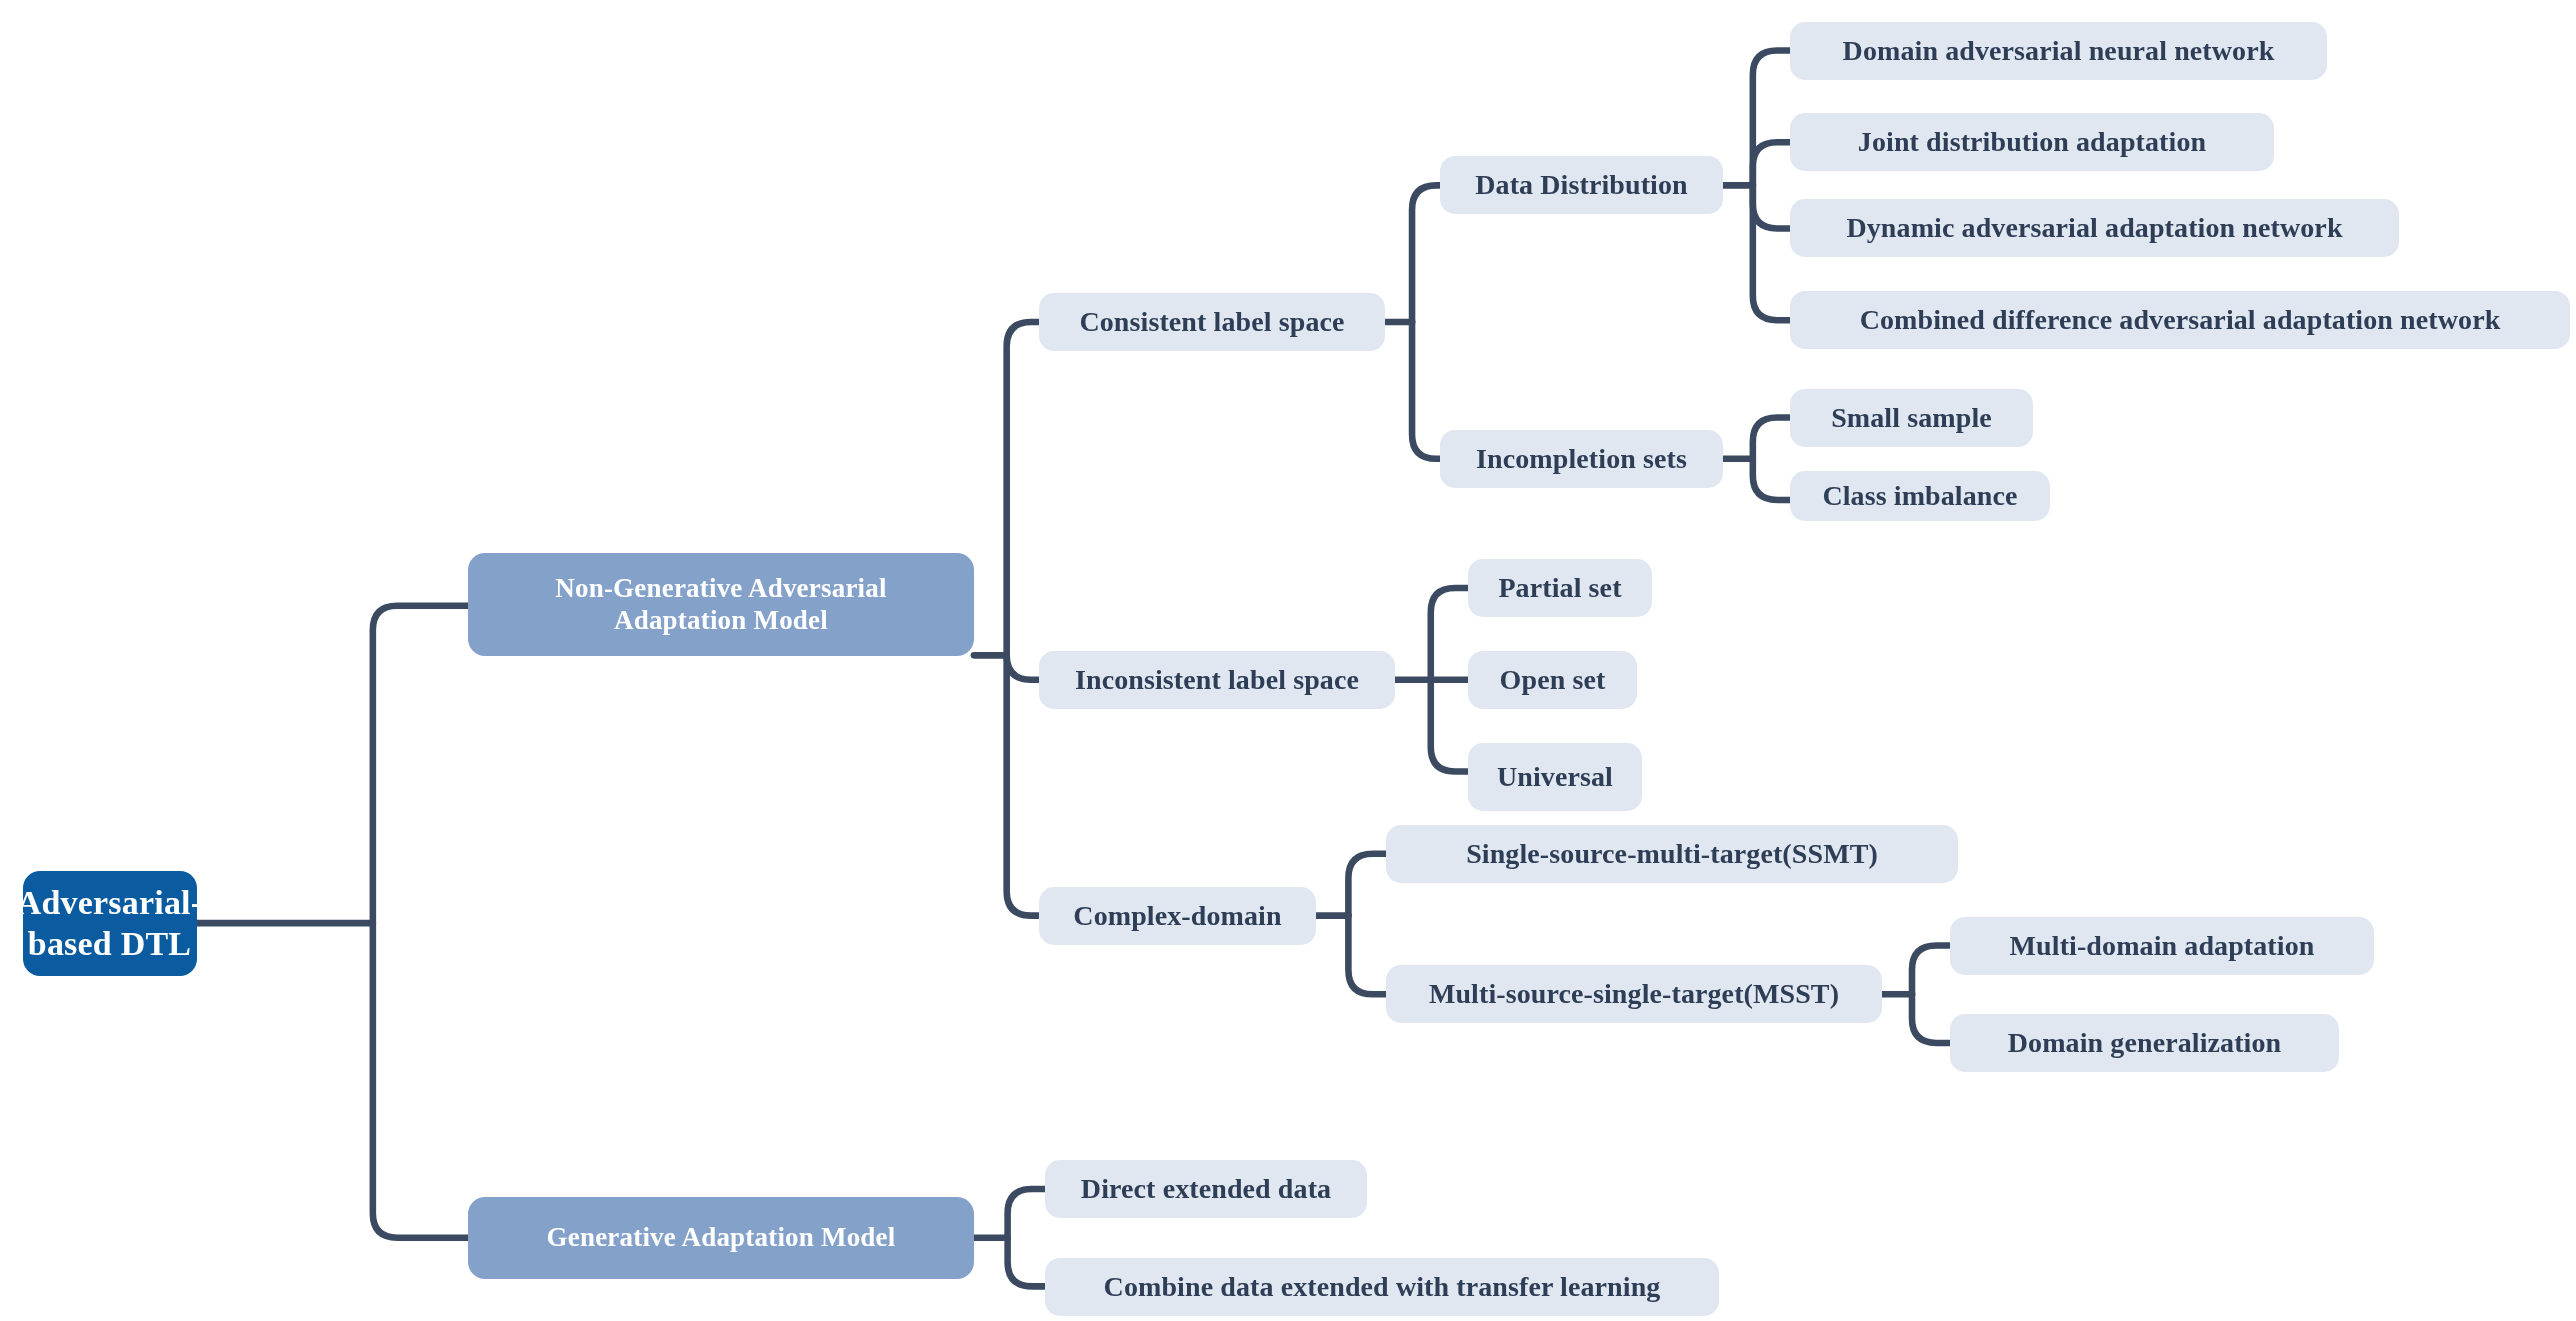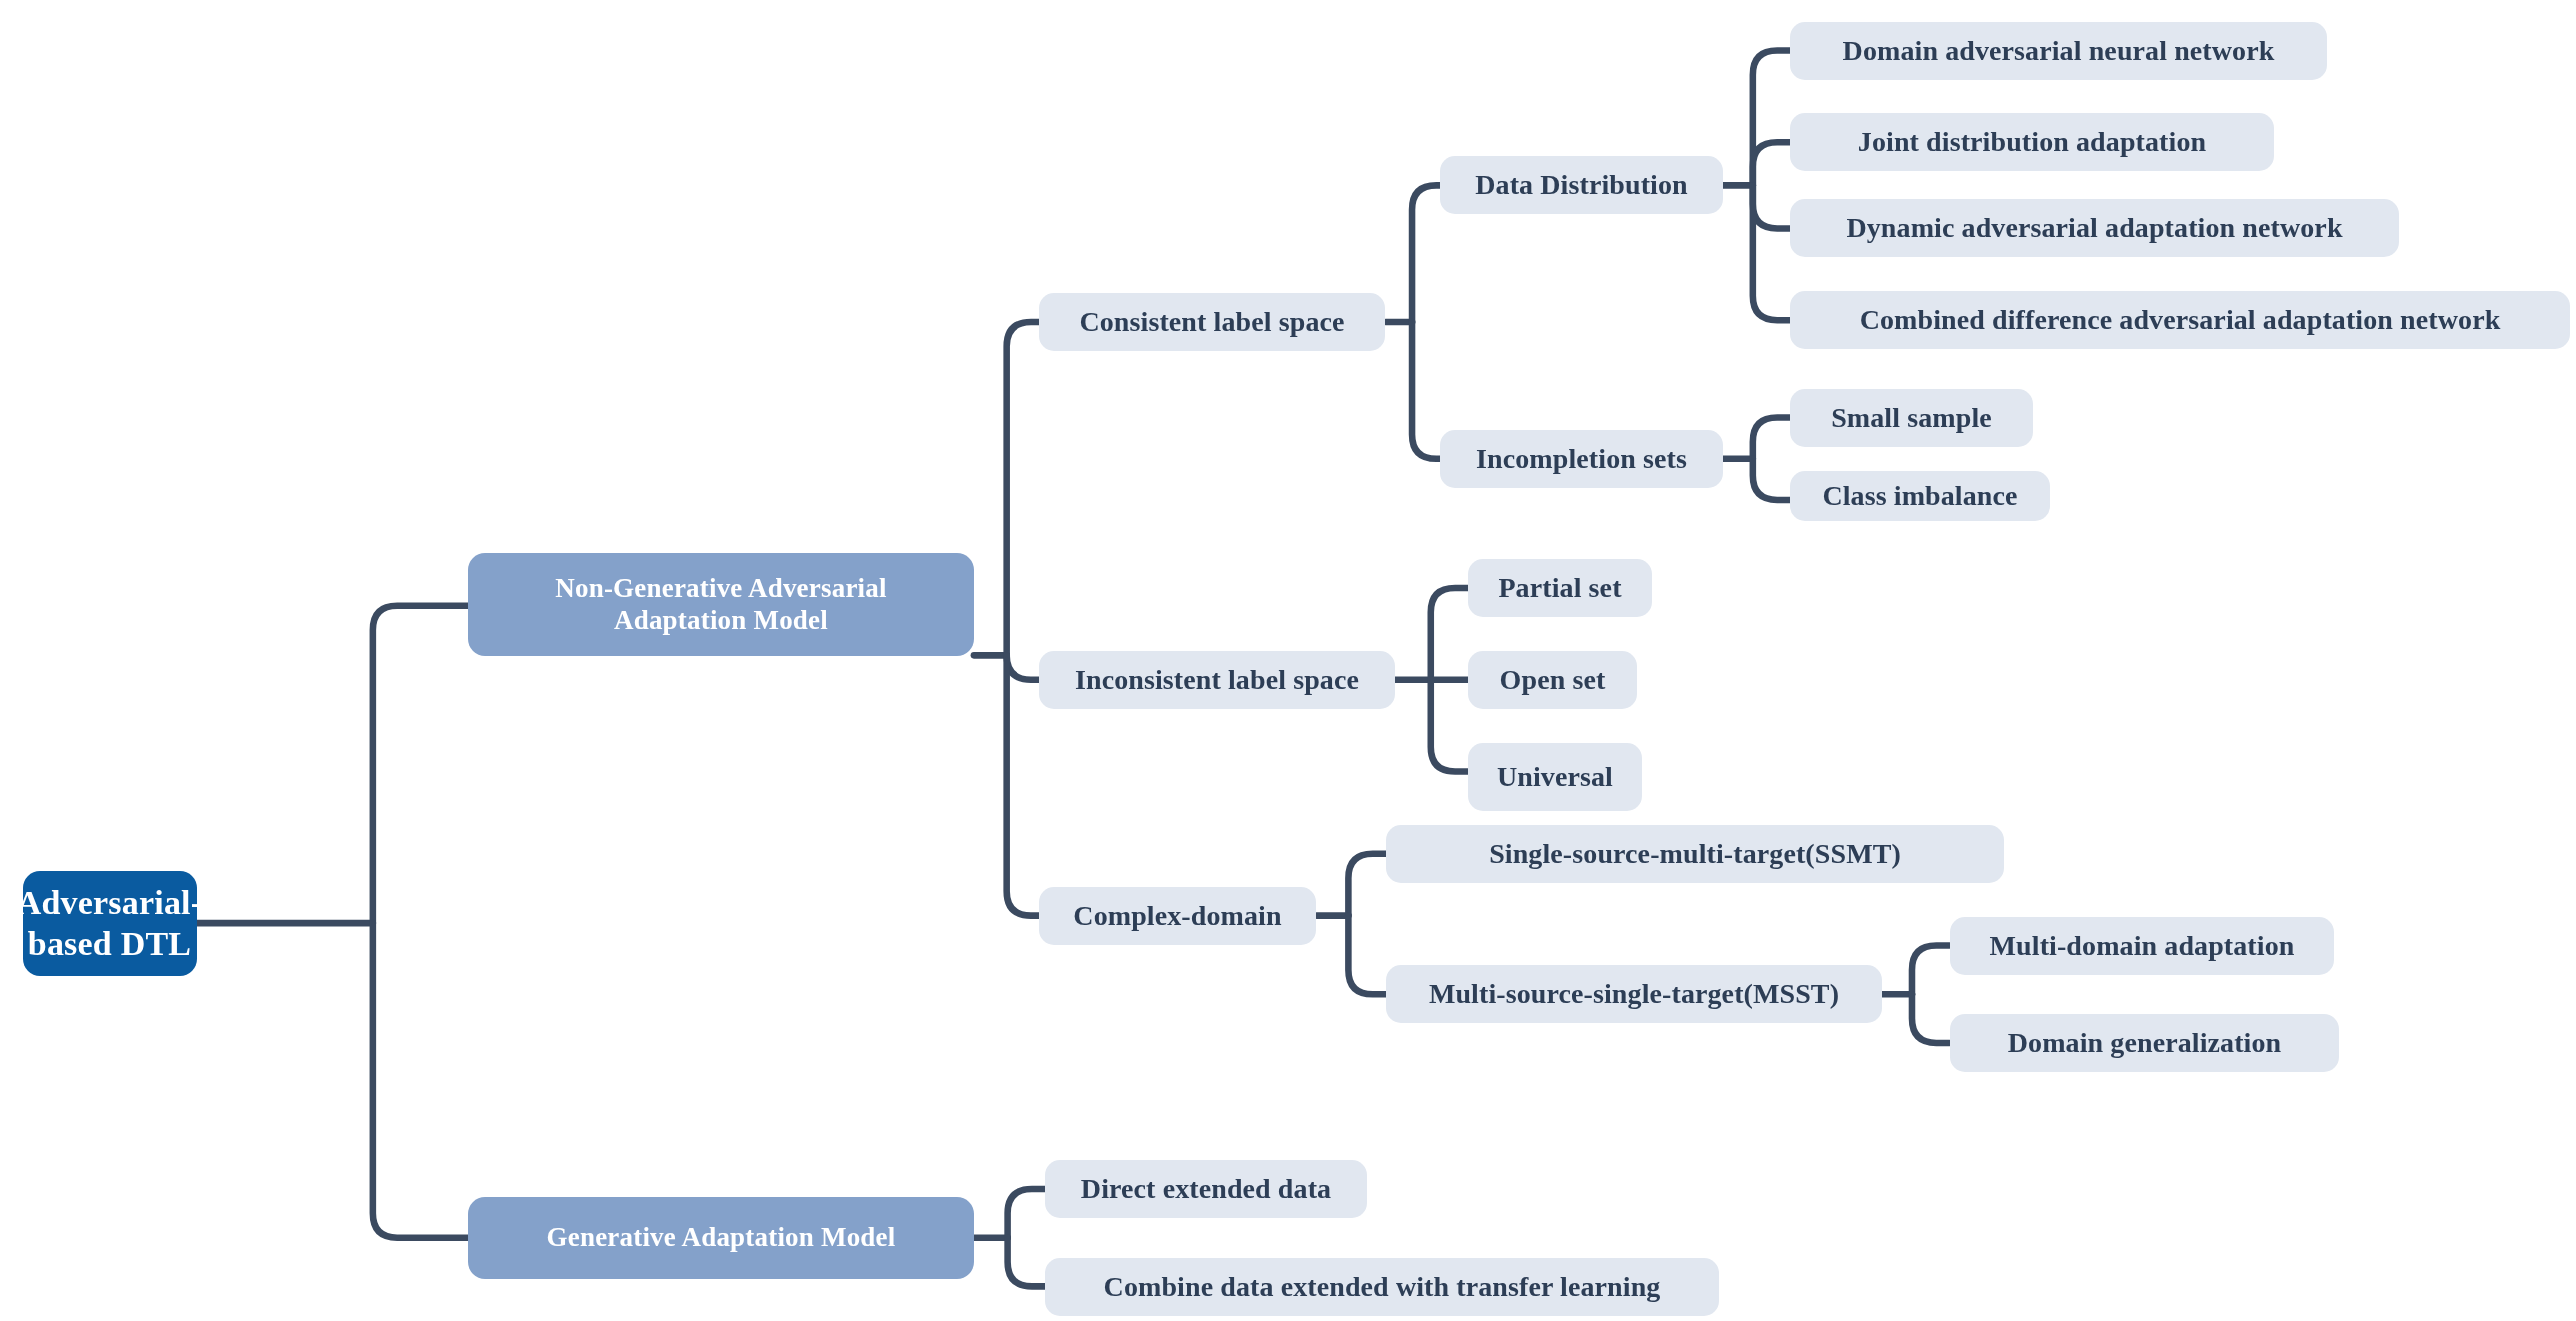--- a/index.html
+++ b/index.html
@@ -137,25 +137,25 @@
   <div class="node leaf" style="left:1790px; top:389px; width:243px; height:58px;">Small sample</div>
 
   <div class="node leaf" style="left:1790px; top:471px; width:260px; height:50px;">Class imbalance</div>
 
   <div class="node leaf" style="left:1468px; top:559px; width:184px; height:58px;">Partial set</div>
 
   <div class="node leaf" style="left:1468px; top:651px; width:169px; height:58px;">Open set</div>
 
   <div class="node leaf" style="left:1468px; top:743px; width:174px; height:68px;">Universal</div>
 
-  <div class="node leaf" style="left:1386px; top:825px; width:618px; height:58px;">Single-source-multi-target(SSMT)</div>
+  <div class="node leaf" style="left:1386px; top:825px; width:572px; height:58px;">Single-source-multi-target(SSMT)</div>
 
   <div class="node leaf" style="left:1386px; top:965px; width:496px; height:58px;">Multi-source-single-target(MSST)</div>
 
-  <div class="node leaf" style="left:1950px; top:917px; width:384px; height:58px;">Multi-domain adaptation</div>
+  <div class="node leaf" style="left:1950px; top:917px; width:424px; height:58px;">Multi-domain adaptation</div>
 
   <div class="node leaf" style="left:1950px; top:1014px; width:389px; height:58px;">Domain generalization</div>
 
   <div class="node leaf" style="left:1045px; top:1160px; width:322px; height:58px;">Direct extended data</div>
 
   <div class="node leaf" style="left:1045px; top:1258px; width:674px; height:58px;">Combine data extended with transfer learning</div>
 
 </div>
 
 

